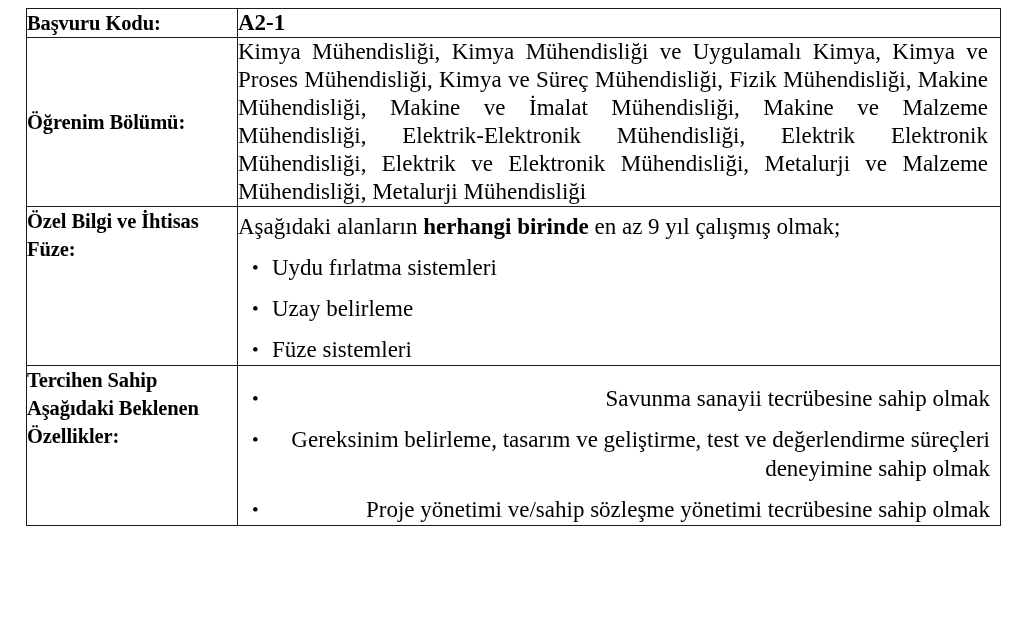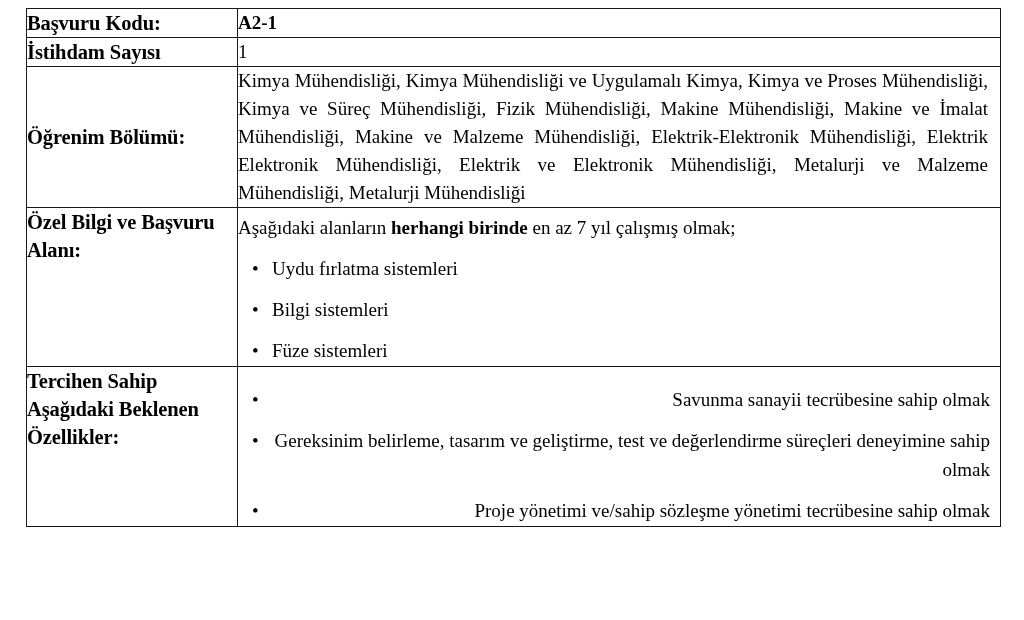--- a/index.html
+++ b/index.html
@@ -41,21 +41,21 @@
   .label-cell {
     font-weight: bold;
     font-size: 20.5px;
     line-height: 28px;
     padding: 7px 6px 7px 9px;
     letter-spacing: -0.1px;
   }
   .label-cell.mid { vertical-align: middle; }
 
   .value-cell {
-    font-size: 19px;
+    font-size: 23px;
     line-height: 28px;
     padding: 7px 10px 7px 9px;
   }
   .value-cell.justified {
     text-align: justify;
     text-justify: inter-word;
     padding-right: 12px;
   }
   .value-cell.tight { padding-top: 6px; }
 
@@ -97,37 +97,33 @@
       <col class="label-col">
       <col class="value-col">
     </colgroup>
     <tbody>
 
       <tr>
         <td class="label-cell">Başvuru Kodu:</td>
         <td class="value-cell row-one-value">A2-1</td>
       </tr>
 
-      <tr>
-        <td class="label-cell">İstihdam Sayısı</td>
-        <td class="value-cell">1</td>
-      </tr>
 
       <tr>
         <td class="label-cell mid">Öğrenim Bölümü:</td>
         <td class="value-cell justified">Kimya Mühendisliği, Kimya Mühendisliği ve Uygulamalı Kimya, Kimya ve Proses Mühendisliği, Kimya ve Süreç Mühendisliği, Fizik Mühendisliği, Makine Mühendisliği, Makine ve İmalat Mühendisliği, Makine ve Malzeme Mühendisliği, Elektrik-Elektronik Mühendisliği, Elektrik Elektronik Mühendisliği, Elektrik ve Elektronik Mühendisliği, Metalurji ve Malzeme Mühendisliği, Metalurji Mühendisliği</td>
       </tr>
 
       <tr>
-        <td class="label-cell">Özel Bilgi ve Başvuru Alanı:</td>
+        <td class="label-cell">Özel Bilgi ve İhtisas Füze:</td>
         <td class="value-cell tight">
-          <p class="plain-line"><span>Aşağıdaki alanların </span><span class="emph">herhangi birinde</span><span> en az 7 yıl çalışmış olmak;</span></p>
+          <p class="plain-line"><span>Aşağıdaki alanların </span><span class="emph">herhangi birinde</span><span> en az 9 yıl çalışmış olmak;</span></p>
           <ul class="bullets">
             <li>Uydu fırlatma sistemleri</li>
-            <li>Bilgi sistemleri</li>
+            <li>Uzay belirleme</li>
             <li>Füze sistemleri</li>
           </ul>
         </td>
       </tr>
 
       <tr>
         <td class="label-cell">Tercihen Sahip Aşağıdaki Beklenen Özellikler:</td>
         <td class="value-cell tight">
           <ul class="bullets wide">
             <li>Savunma sanayii tecrübesine sahip olmak</li>

